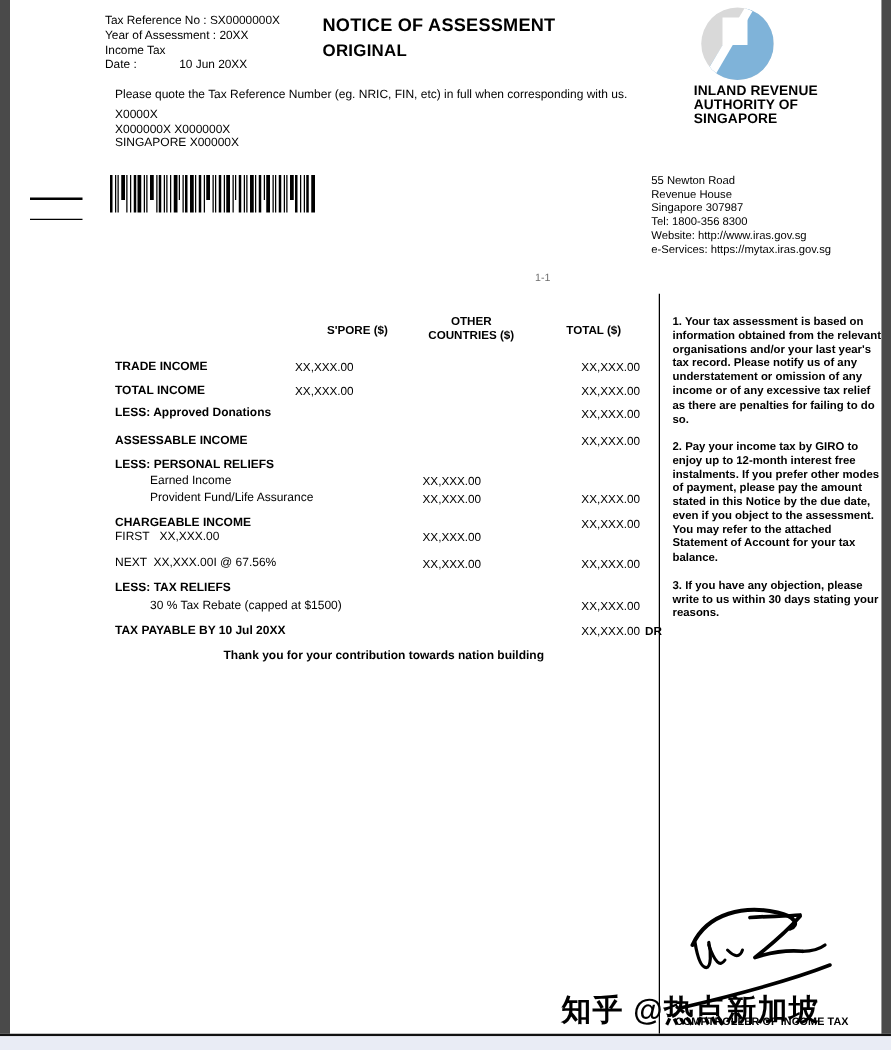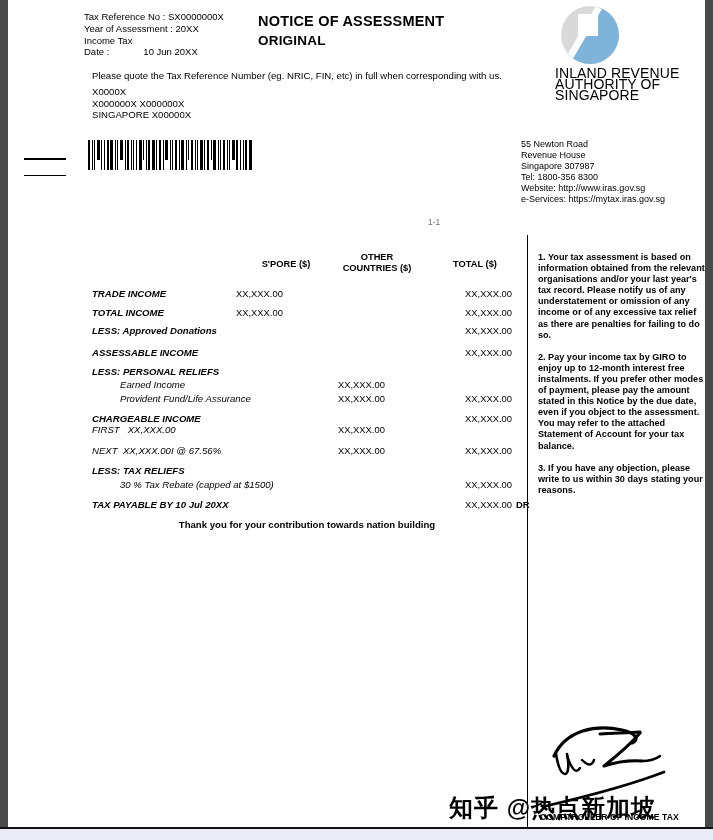--- a/index.html
+++ b/index.html
@@ -80,21 +80,21 @@
   .logo-slash {
     position: absolute; left: 0; top: 0; width: 100%; height: 100%;
   }
   .logo-sq {
     position: absolute; left: 29%; top: 14%;
     width: 34%; height: 38%;
     background: #ffffff;
   }
   .logo-text {
     margin-top: 4px;
-    font-size: 14px; font-weight: normal; line-height: 11px;
+    font-size: 11px; font-weight: bold; line-height: 11px;
     letter-spacing: .1px;
   }
 
   
   .quote-line {
     position: absolute; left: 84px; top: 70px;
     font-size: 9.6px;
   }
   .addr-to {
     position: absolute; left: 84px; top: 86px;
@@ -138,21 +138,21 @@
   #table { position: absolute; left: 0; top: 0; width: 519px; }
   .col-h {
     position: absolute; font-size: 9.3px; font-weight: bold; text-align: center;
   }
   .col-h.c1 { left: 228px; top: 259px; width: 100px; }
   .col-h.c2 { left: 314px; top: 252px; width: 110px; line-height: 11px; }
   .col-h.c3 { left: 424px; top: 259px; width: 86px; }
 
   .row { position: absolute; left: 0; width: 519px; height: 16px; }
   .lbl {
-    position: absolute; left: 84px; font-size: 9.6px; white-space: pre; font-style: italic;
+    position: absolute; left: 84px; font-size: 9.6px; white-space: pre;
   }
   .lbl.b { font-weight: bold; }
   .lbl.ind { left: 112px; }
   .v1 { position: absolute; left: 228px; width: 92px; text-align: left; font-size: 9.4px; }
   .v2 { position: absolute; left: 330px; width: 92px; text-align: left; font-size: 9.4px; }
   .v3 { position: absolute; left: 428px; width: 76px; text-align: right; font-size: 9.4px; }
   .dr  { position: absolute; left: 508px; font-size: 9.4px; font-weight: bold; }
 
   .thanks {
     position: absolute; left: 84px; top: 519px; width: 430px;

